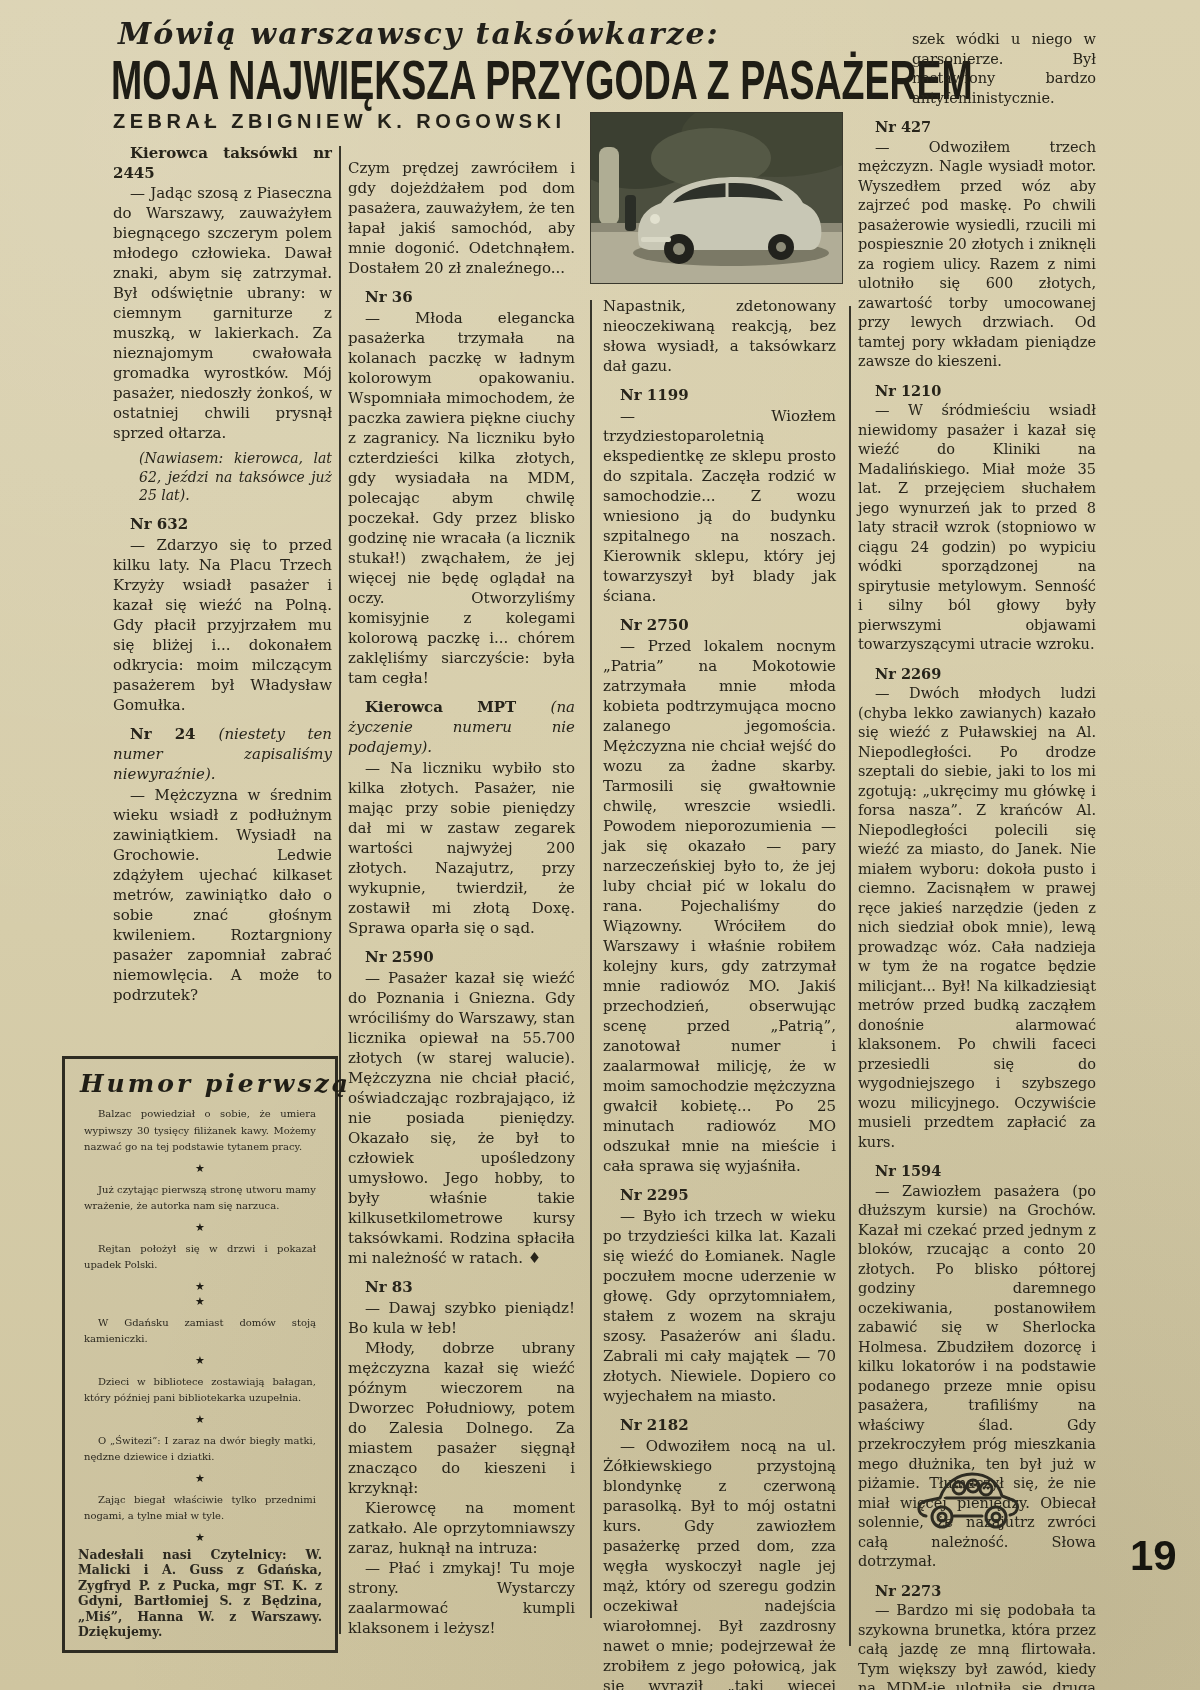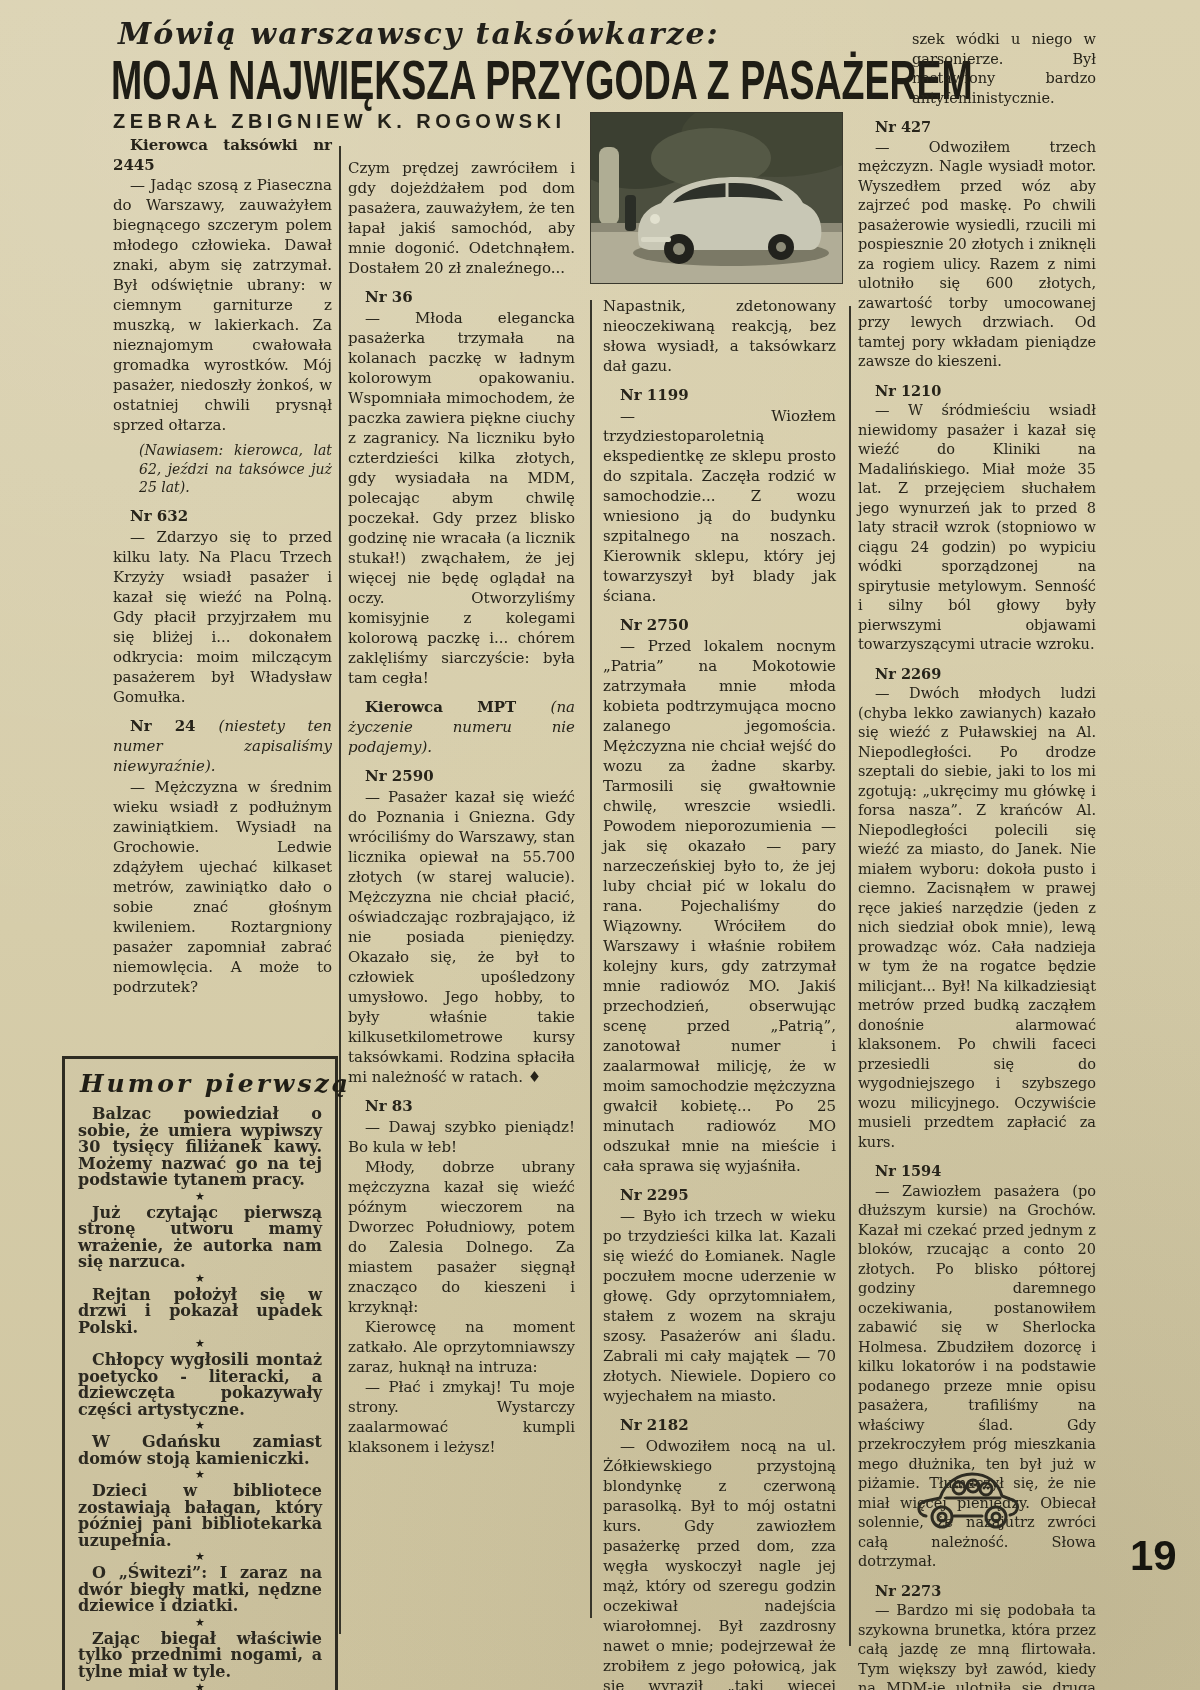--- a/index.html
+++ b/index.html
@@ -27,21 +27,21 @@
     font-family:"Liberation Sans", sans-serif;font-weight:bold;
     font-size:20px;letter-spacing:4.5px;color:#24221a;
   }
   .photo{
     position:absolute;left:590px;top:112px;width:253px;height:172px;
     border:1px solid #3a382a;box-sizing:border-box;overflow:hidden;
     filter:saturate(.8);
   }
   .photo svg{display:block}
   .col{position:absolute;font-size:15px;line-height:20px;text-align:justify;}
-  .col1{left:113px;top:135px;width:219px;}
+  .col1{left:113px;top:143px;width:219px;}
   .col2{left:348px;top:158px;width:227px;}
   .col3{left:603px;top:296px;width:233px;}
   .col4{left:858px;top:30px;width:238px;font-size:14.5px;line-height:19.5px;}
   .col p{margin:0;}
   .blk-p{text-indent:17px;}
   .blk-p0{text-indent:0;}
   .blk-pind{margin-left:54px !important;text-indent:0;}
   .blk-lead{font-weight:bold;text-indent:17px;}
   .blk-h{font-weight:bold;text-indent:17px;margin-top:9px !important;margin-bottom:1px !important;}
   .blk-hmix{text-indent:17px;margin-top:9px !important;margin-bottom:1px !important;}
@@ -53,21 +53,21 @@
   .vr2{left:590px;top:300px;height:1318px;}
   .vr3{left:849px;top:306px;height:1340px;}
   .humor{
     position:absolute;left:62px;top:1056px;width:276px;box-sizing:border-box;
     border:3px solid #2e2c22;padding:8px 13px 10px 13px;background:rgba(0,0,0,0.015);
   }
   .humor-title{
     font-family:"DejaVu Serif", serif;font-style:italic;font-weight:bold;
     font-size:25px;letter-spacing:3px;color:#201e16;margin:2px 0 8px 2px;white-space:nowrap;
   }
-  .humor-item{margin:0;font-size:16px;line-height:16.5px;text-align:justify;text-indent:14px;font-weight:bold;color:#2c2920;}
+  .humor-item{margin:6px;font-size:10px;line-height:16.5px;text-align:justify;text-indent:14px;font-weight:normal;color:#2c2920;}
   .star{ text-align:center;font-size:11px;line-height:14px;color:#1f1d15;margin:1px 0;}
   .humor-credits{margin:2px 0 0 0;font-size:12.5px;line-height:15.5px;font-weight:bold;text-align:justify;color:#2c2920;}
   .doodle{position:absolute;left:912px;top:1458px;width:112px;height:78px;}
   .pageno{
     position:absolute;left:1130px;top:1532px;
     font-family:"Liberation Sans", sans-serif;font-weight:bold;font-size:42px;color:#16150f;
   }
 </style>
 </head>
 <body>
@@ -108,20 +108,21 @@
       <p class="blk-h">Nr 632</p>
       <p class="blk-p">— Zdarzyo się to przed kilku laty. Na Placu Trzech Krzyży wsiadł pasażer i kazał się wieźć na Polną. Gdy płacił przyjrzałem mu się bliżej i... dokonałem odkrycia: moim milczącym pasażerem był Władysław Gomułka.</p>
       <p class="blk-hmix"><span class="hm-bold">Nr 24 </span><span class="hm-italic">(niestety ten numer zapisaliśmy niewyraźnie).</span></p>
       <p class="blk-p">— Mężczyzna w średnim wieku wsiadł z podłużnym zawiniątkiem. Wysiadł na Grochowie. Ledwie zdążyłem ujechać kilkaset metrów, zawiniątko dało o sobie znać głośnym kwileniem. Roztargniony pasażer zapomniał zabrać niemowlęcia. A może to podrzutek?</p>
     </div>
   <div class="col col2">
       <p class="blk-p0">Czym prędzej zawróciłem i gdy dojeżdżałem pod dom pasażera, zauważyłem, że ten łapał jakiś samochód, aby mnie dogonić. Odetchnąłem. Dostałem 20 zł znaleźnego...</p>
       <p class="blk-h">Nr 36</p>
       <p class="blk-p">— Młoda elegancka pasażerka trzymała na kolanach paczkę w ładnym kolorowym opakowaniu. Wspomniała mimochodem, że paczka zawiera piękne ciuchy z zagranicy. Na liczniku było czterdzieści kilka złotych, gdy wysiadała na MDM, polecając abym chwilę poczekał. Gdy przez blisko godzinę nie wracała (a licznik stukał!) zwąchałem, że jej więcej nie będę oglądał na oczy. Otworzyliśmy komisyjnie z kolegami kolorową paczkę i... chórem zaklęliśmy siarczyście: była tam cegła!</p>
       <p class="blk-hmix"><span class="hm-bold">Kierowca MPT </span><span class="hm-italic">(na życzenie numeru nie podajemy).</span></p>
+      <p class="blk-p">— Na liczniku wybiło sto kilka złotych. Pasażer, nie mając przy sobie pieniędzy dał mi w zastaw zegarek wartości najwyżej 200 złotych. Nazajutrz, przy wykupnie, twierdził, że zostawił mi złotą Doxę. Sprawa oparła się o sąd.</p>
       <p class="blk-h">Nr 2590</p>
       <p class="blk-p">— Pasażer kazał się wieźć do Poznania i Gniezna. Gdy wróciliśmy do Warszawy, stan licznika opiewał na 55.700 złotych (w starej walucie). Mężczyzna nie chciał płacić, oświadczając rozbrajająco, iż nie posiada pieniędzy. Okazało się, że był to człowiek upośledzony umysłowo. Jego hobby, to były właśnie takie kilkusetkilometrowe kursy taksówkami. Rodzina spłaciła mi należność w ratach. ♦</p>
       <p class="blk-h">Nr 83</p>
       <p class="blk-p">— Dawaj szybko pieniądz! Bo kula w łeb!</p>
       <p class="blk-p">Młody, dobrze ubrany mężczyzna kazał się wieźć późnym wieczorem na Dworzec Południowy, potem do Zalesia Dolnego. Za miastem pasażer sięgnął znacząco do kieszeni i krzyknął:</p>
       <p class="blk-p">Kierowcę na moment zatkało. Ale oprzytomniawszy zaraz, huknął na intruza:</p>
       <p class="blk-p">— Płać i zmykaj! Tu moje strony. Wystarczy zaalarmować kumpli klaksonem i leżysz!</p>
     </div>
   <div class="col col3">
       <p class="blk-p0">Napastnik, zdetonowany nieoczekiwaną reakcją, bez słowa wysiadł, a taksówkarz dał gazu.</p>
@@ -154,21 +155,20 @@
 
   <div class="humor">
     <div class="humor-title">Humor pierwszą</div>
     <div>
         <p class="humor-item">Balzac powiedział o sobie, że umiera wypiwszy 30 tysięcy filiżanek kawy. Możemy nazwać go na tej podstawie tytanem pracy.</p>
         <div class="star">★</div>
         <p class="humor-item">Już czytając pierwszą stronę utworu mamy wrażenie, że autorka nam się narzuca.</p>
         <div class="star">★</div>
         <p class="humor-item">Rejtan położył się w drzwi i pokazał upadek Polski.</p>
         <div class="star">★</div>
-        <p class="humor-item">Chłopcy wygłosili montaż poetycko - literacki, a dziewczęta pokazywały części artystyczne.</p>
         <div class="star">★</div>
         <p class="humor-item">W Gdańsku zamiast domów stoją kamieniczki.</p>
         <div class="star">★</div>
         <p class="humor-item">Dzieci w bibliotece zostawiają bałagan, który później pani bibliotekarka uzupełnia.</p>
         <div class="star">★</div>
         <p class="humor-item">O „Świtezi”: I zaraz na dwór biegły matki, nędzne dziewice i dziatki.</p>
         <div class="star">★</div>
         <p class="humor-item">Zając biegał właściwie tylko przednimi nogami, a tylne miał w tyle.</p>
         <div class="star">★</div>
       </div>

